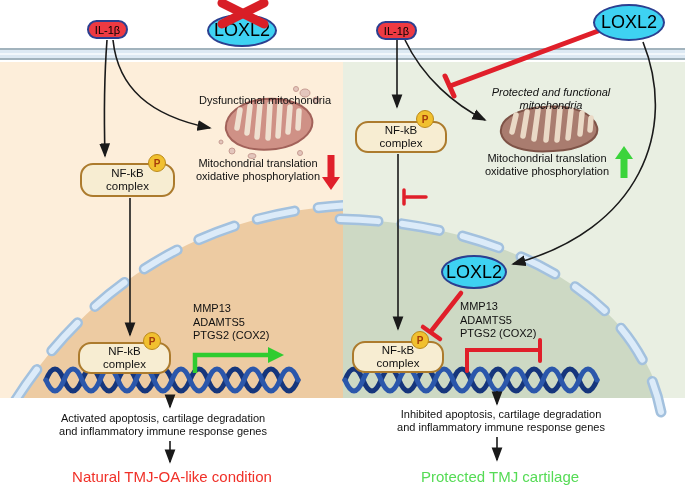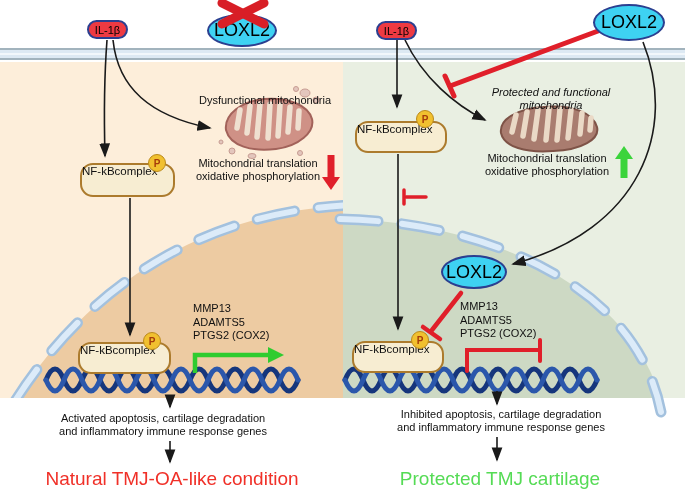--- a/index.html
+++ b/index.html
@@ -9,26 +9,26 @@
   .lbl{position:absolute;z-index:2;font-size:11px;line-height:13px;text-align:center;color:#111;}
   .genes{position:absolute;z-index:2;font-size:11px;line-height:13.5px;text-align:left;color:#111;}
   .pill{position:absolute;z-index:2;display:flex;align-items:center;justify-content:center;
         background:#ee3a42;border:2px solid #2b3f90;border-radius:12px;
         font-size:11px;color:#000;box-sizing:border-box;}
   .oval{position:absolute;z-index:2;display:flex;align-items:center;justify-content:center;
         background:#3ed2f2;border:2.5px solid #2b3f90;border-radius:50%;
         font-size:18px;color:#000;box-sizing:border-box;}
   .nfkb{position:absolute;z-index:2;background:#f7edd2;border:2px solid #ac7b2d;border-radius:13px;
         font-size:11.5px;line-height:13px;text-align:center;box-sizing:border-box;
-        display:flex;flex-direction:row;}
+        display:flex;flex-direction:column;justify-content:center;}
   .pbadge{position:absolute;z-index:3;width:18px;height:18px;border-radius:50%;
         background:#f1c02f;border:1.5px solid #bb8a1c;color:#a63c0a;
         font-size:10px;font-weight:bold;display:flex;align-items:center;justify-content:center;
         box-sizing:border-box;}
-  .cond{position:absolute;z-index:2;font-size:19px;text-align:center;}
+  .cond{position:absolute;z-index:2;font-size:15px;text-align:center;}
   #xicon{position:absolute;left:210px;top:0;z-index:4;}
 </style>
 </head>
 <body>
 
 <div id="fig">
 
   <svg id="gfx" width="685" height="489" viewBox="0 0 685 489">
     <defs>
       <marker id="ah" viewBox="0 0 8 6" refX="7" refY="3" markerWidth="9" markerHeight="7" orient="auto">

